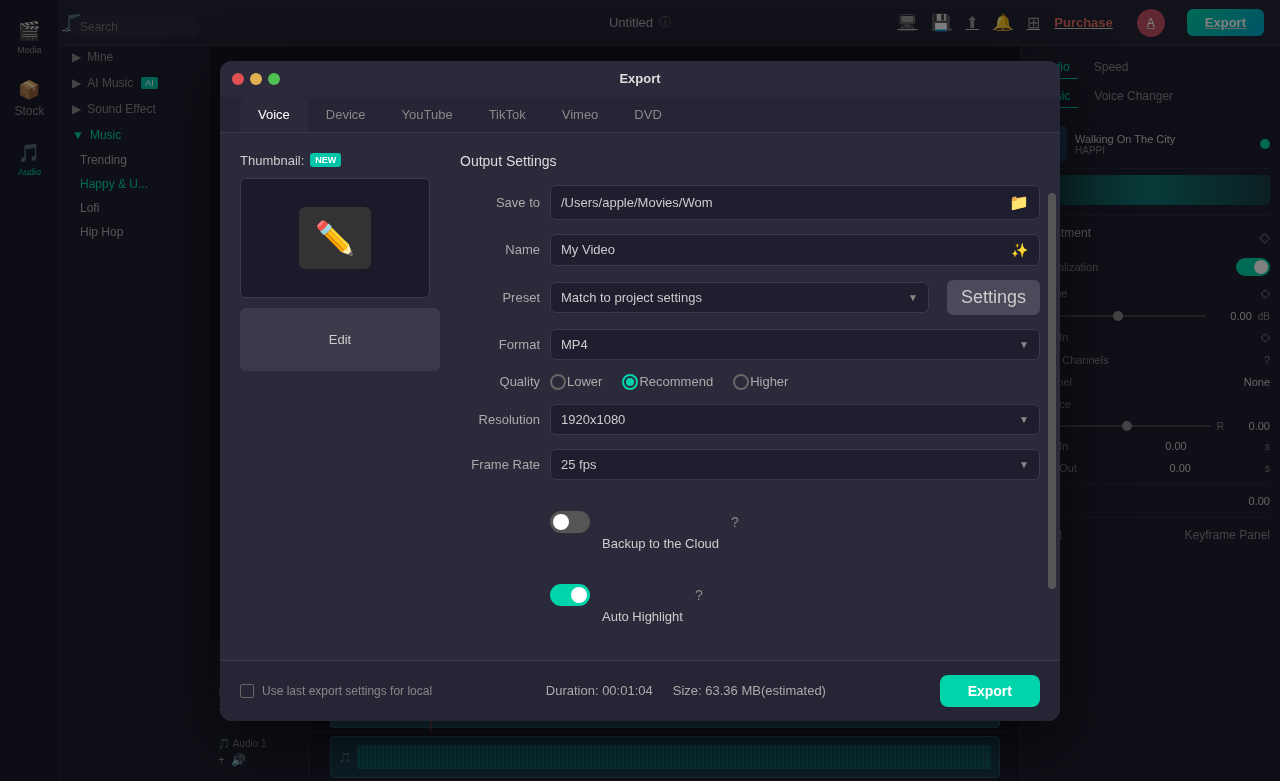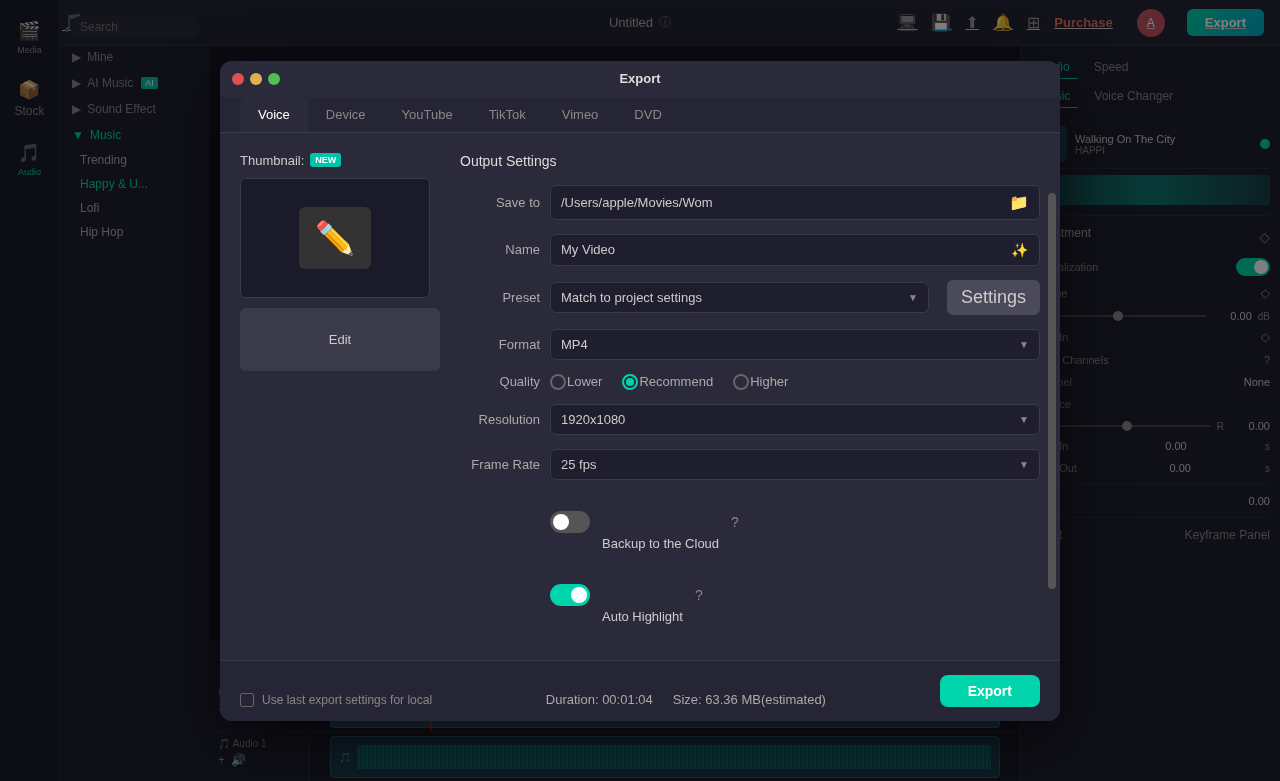--- a/index.html
+++ b/index.html
@@ -601,21 +601,21 @@
       right: 4px;
       top: 20%;
       height: 60%;
       background: #555;
       border-radius: 4px;
     }
 
     
     .modal-footer {
       display: flex;
-      align-items: flex-end;
+      align-items: center;
       justify-content: space-between;
       padding: 14px 20px;
       border-top: 1px solid #3a3a4a;
       background: #252535;
     }
     .footer-left {
       display: flex;
       align-items: center;
       gap: 8px;
     }

